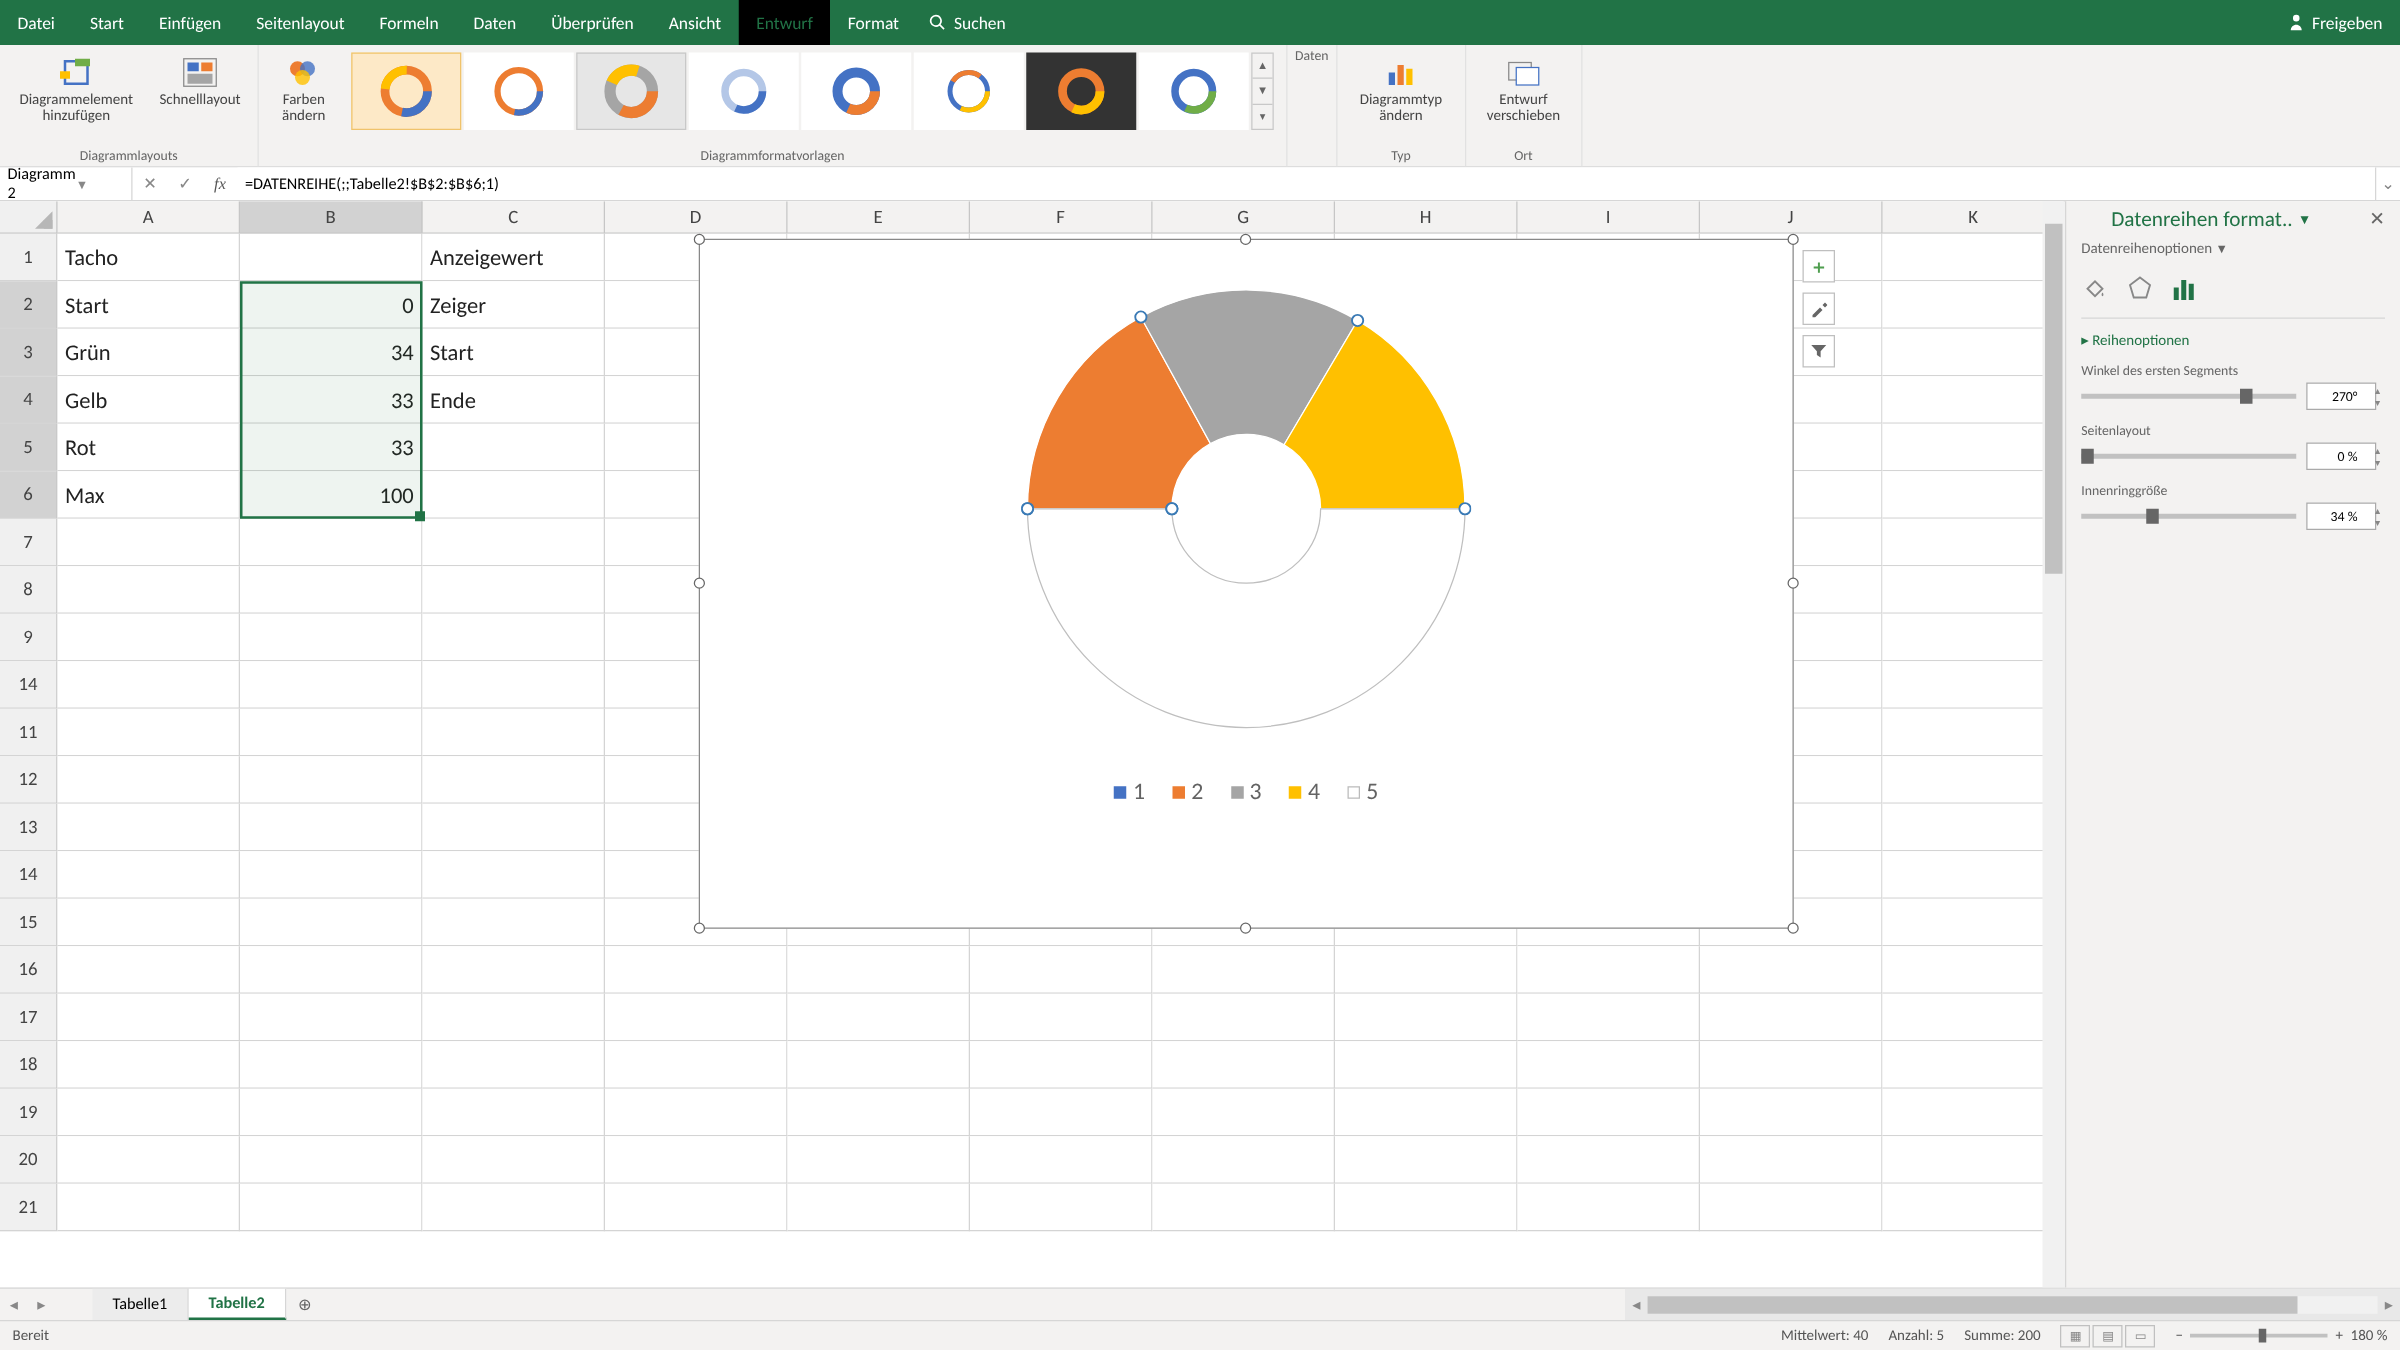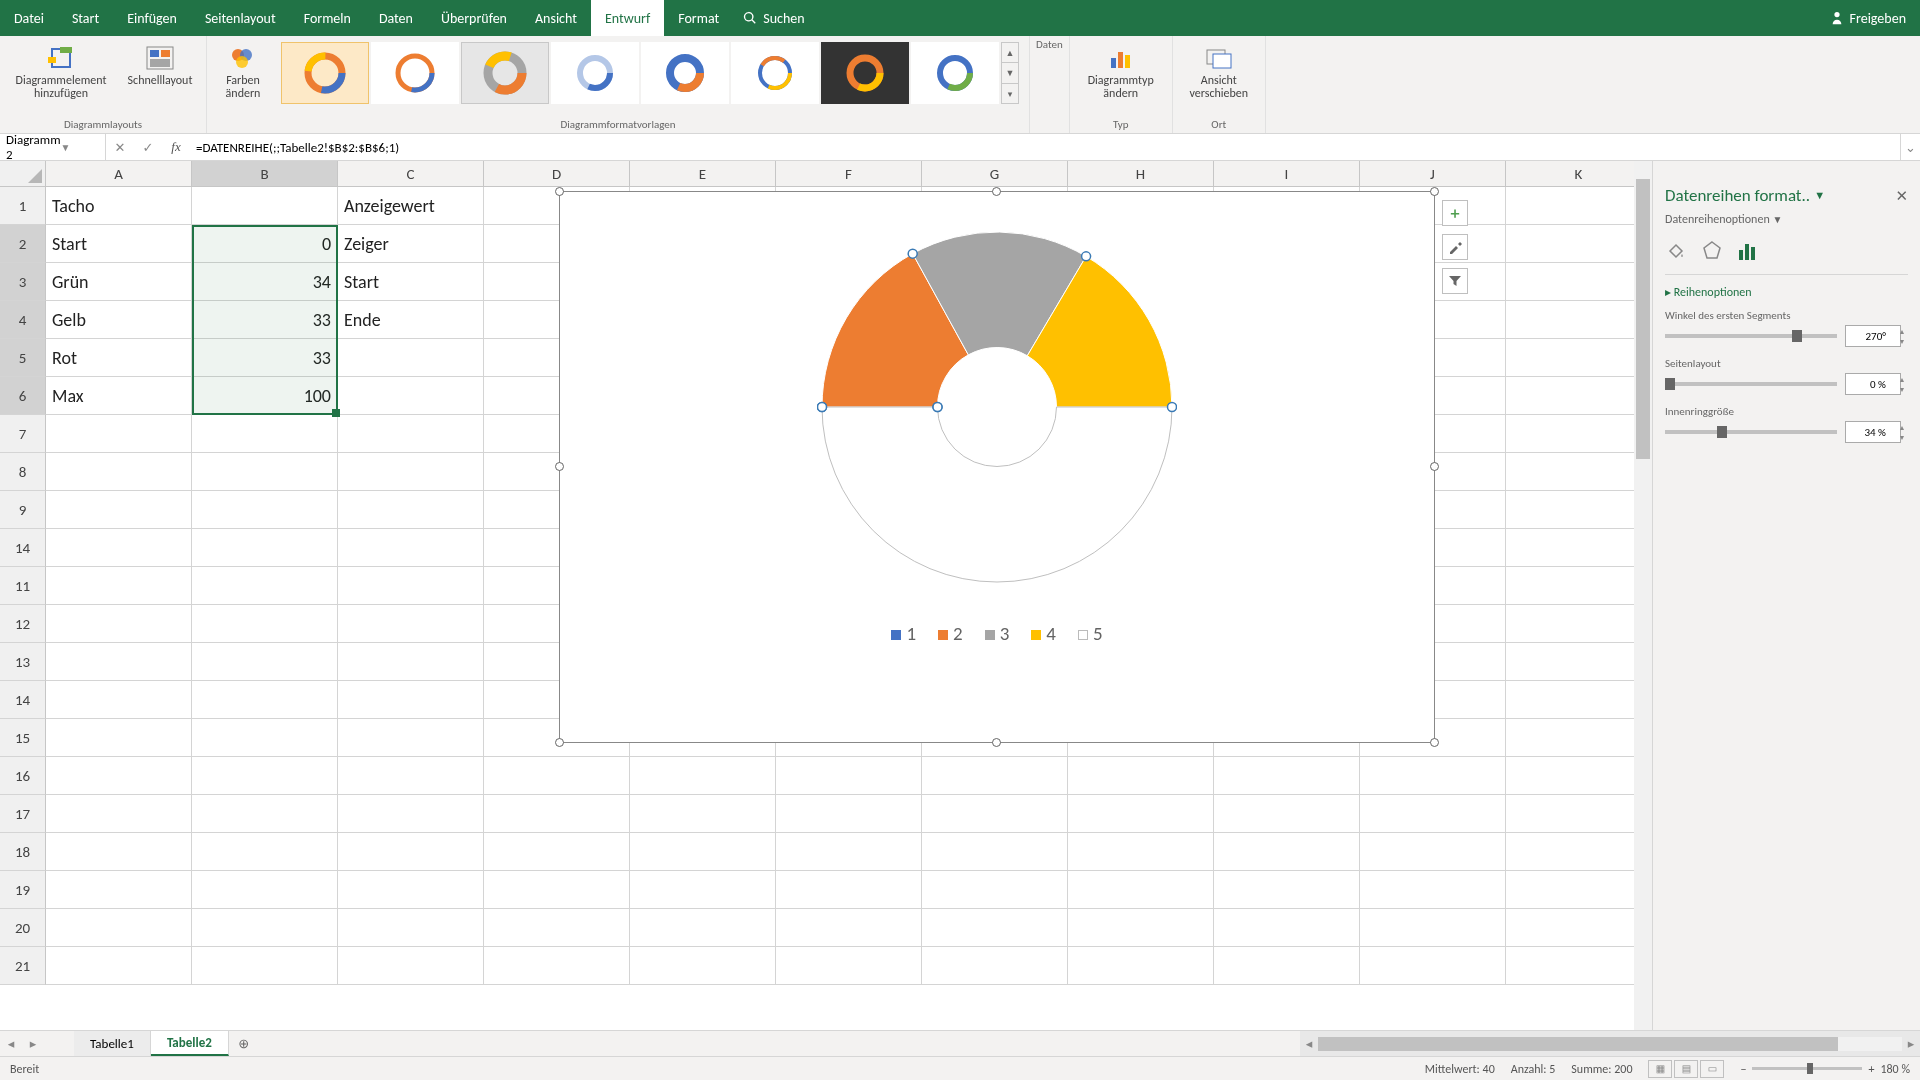--- a/index.html
+++ b/index.html
@@ -1,21 +1,21 @@
 <!DOCTYPE html>
 <html><head>
 <meta charset="utf-8">
 <style>
 * { margin: 0; padding: 0; box-sizing: border-box; font-family: "Segoe UI", Calibri, sans-serif; }
 html, body { width: 1920px; height: 1080px; overflow: hidden; background: #fff; }
 
 
 .titlebar { height: 36px; background: #217346; color: #fff; display: flex; align-items: center; font-size: 14px; }
 .titlebar .tab { padding: 0 14px; height: 100%; display: flex; align-items: center; cursor: pointer; }
-.titlebar .tab.active { background: #ffffff; color: #217346; }
+.titlebar .tab.active { background: #000000; color: #217346; }
 .titlebar .search { margin-left: 10px; display: flex; align-items: center; gap: 6px; }
 .titlebar .search svg { width: 14px; height: 14px; fill: #fff; }
 .titlebar .right { margin-left: auto; display: flex; gap: 10px; padding-right: 14px; }
 .titlebar .right svg { width: 14px; height: 14px; fill: #fff; }
 
 
 .ribbon { height: 98px; background: #f3f2f1; border-bottom: 1px solid #d6d6d6; display: flex; font-size: 12px; color: #444; }
 .rgroup { display: flex; flex-direction: column; align-items: center; border-right: 1px solid #e1e1e1; padding: 2px 6px 1px; }
 .rgroup-body { flex: 1; display: flex; align-items: flex-start; gap: 4px; }
 .rgroup-label { font-size: 11px; color: #666; line-height: 14px; }
@@ -64,21 +64,21 @@
 .chart-obj .handle { position: absolute; width: 9px; height: 9px; background: #fff; border: 1px solid #666; border-radius: 50%; }
 .chart-title { text-align: center; font-size: 26px; color: #636363; padding: 14px 0 4px; }
 .chart-body { height: 430px; display: flex; align-items: center; justify-content: center; }
 .chart-legend { display: flex; justify-content: center; gap: 22px; font-size: 19px; color: #636363; padding-bottom: 10px; }
 .chart-legend span.sw { display: inline-block; width: 10px; height: 10px; margin-right: 5px; }
 .chart-side { position: absolute; right: -34px; top: 8px; display: flex; flex-direction: column; gap: 8px; }
 .chart-side div { width: 26px; height: 26px; border: 1px solid #bfbfbf; background: #fff; display: flex; align-items: center; justify-content: center; cursor: pointer; font-size: 15px; color: #666; }
 
 
 .fpane { width: 268px; border-left: 1px solid #d6d6d6; background: #f3f2f1; font-size: 12px; color: #444; padding: 0 12px; }
-.fpane-title { font-size: 17px; color: #217346; padding: 24px 0 6px; display: flex; align-items: center; }
+.fpane-title { font-size: 17px; color: #217346; padding: 4px 0 6px; display: flex; align-items: center; margin-left: 24px; }
 .fpane-title .close { margin-left: auto; cursor: pointer; color: #666; font-size: 15px; }
 .fpane-sub { color: #666; font-size: 12px; padding-bottom: 10px; }
 .fpane-icons { display: flex; gap: 14px; padding: 4px 0 12px; border-bottom: 1px solid #d6d6d6; }
 .fpane-icons div { width: 22px; height: 22px; cursor: pointer; }
 .fpane-section { font-size: 12px; color: #217346; padding: 10px 0 6px; }
 .fopt { margin: 4px 0 10px; }
 .fopt label { display: block; font-size: 11px; color: #666; margin-bottom: 3px; }
 .fopt .row { display: flex; align-items: center; gap: 8px; }
 .fopt .slider { flex: 1; height: 4px; background: #c1c1c1; position: relative; }
 .fopt .slider .knob { position: absolute; top: -4px; width: 10px; height: 12px; background: #666; }
@@ -256,21 +256,21 @@
   </div>
   <div class="rgroup">
     <div class="rgroup-body">
       <div class="rbtn" style="width:80px">
         <div class="ico">
             <svg width="28" height="24">
               <rect x="2" y="4" width="18" height="14" fill="none" stroke="#888"></rect>
               <rect x="8" y="8" width="18" height="14" fill="#fff" stroke="#4472c4"></rect>
             </svg>
           </div>
-        <span>Ansicht verschieben</span>
+        <span>Entwurf verschieben</span>
       </div>
     </div>
     <div class="rgroup-label">Ort</div>
   </div>
 </div>
 
 <div class="fbar">
   <div class="namebox">
     <span>Diagramm 2</span>
     <span style="color:#888;font-size:10px">▼</span>

